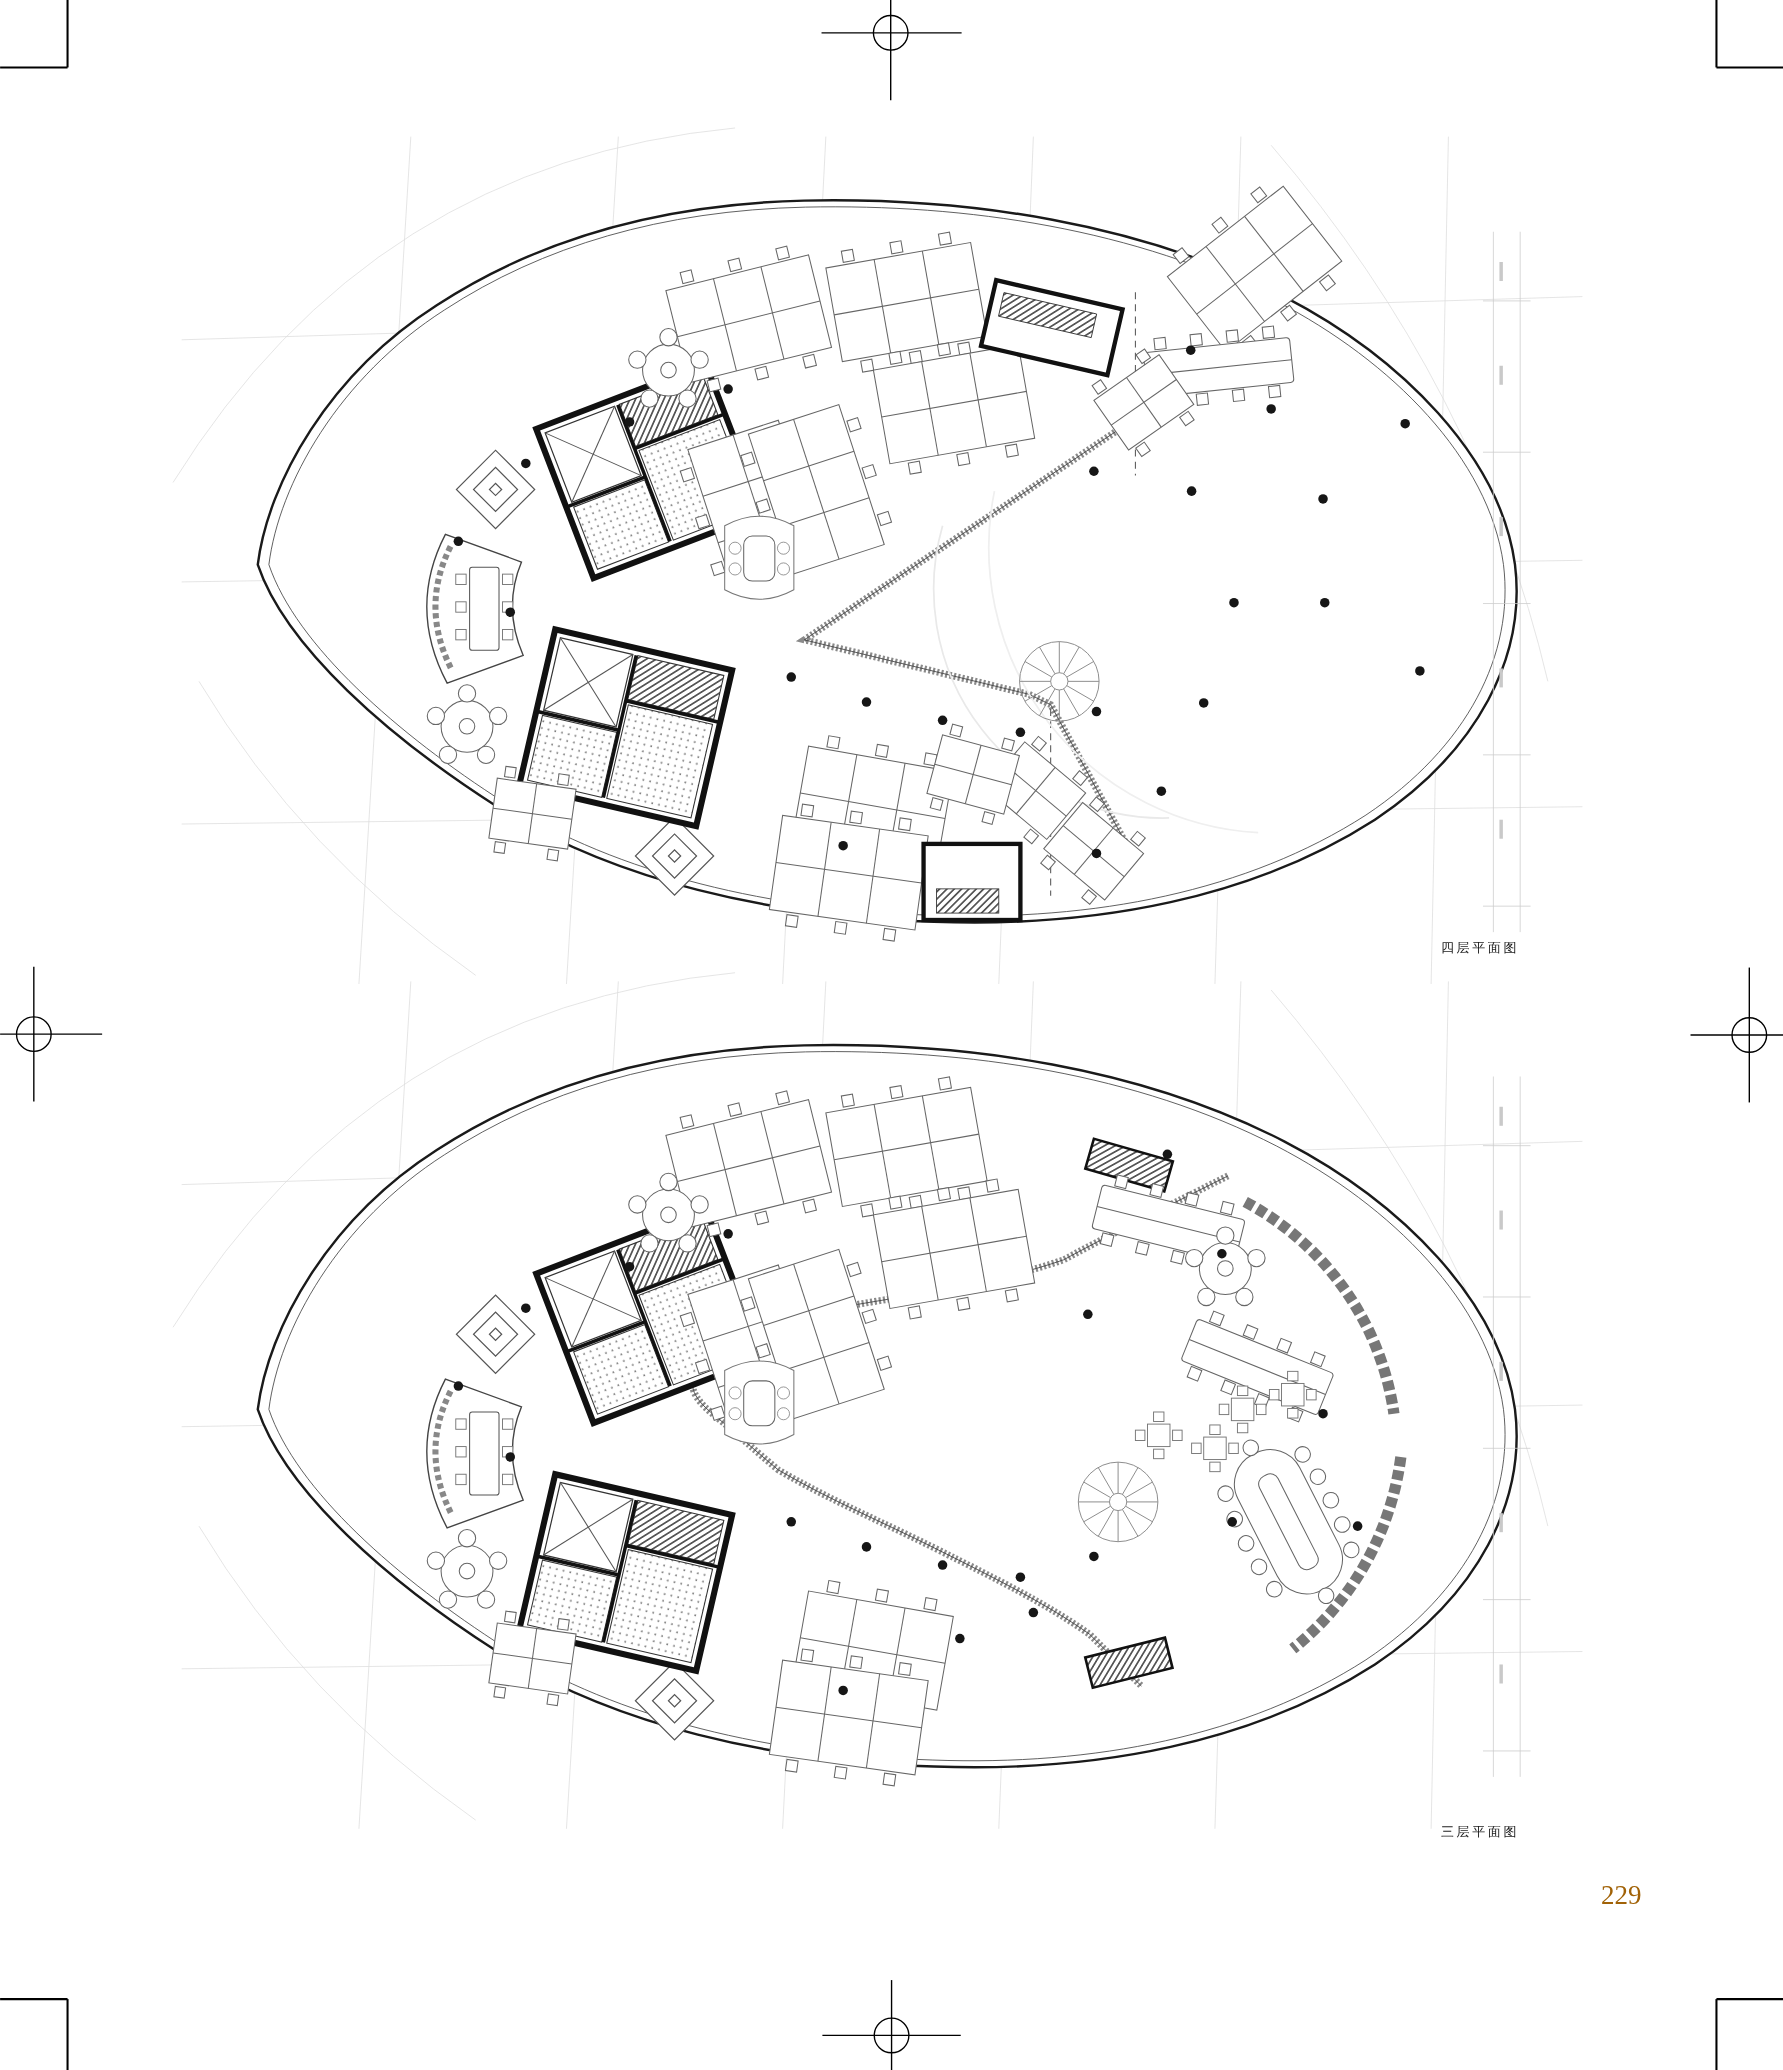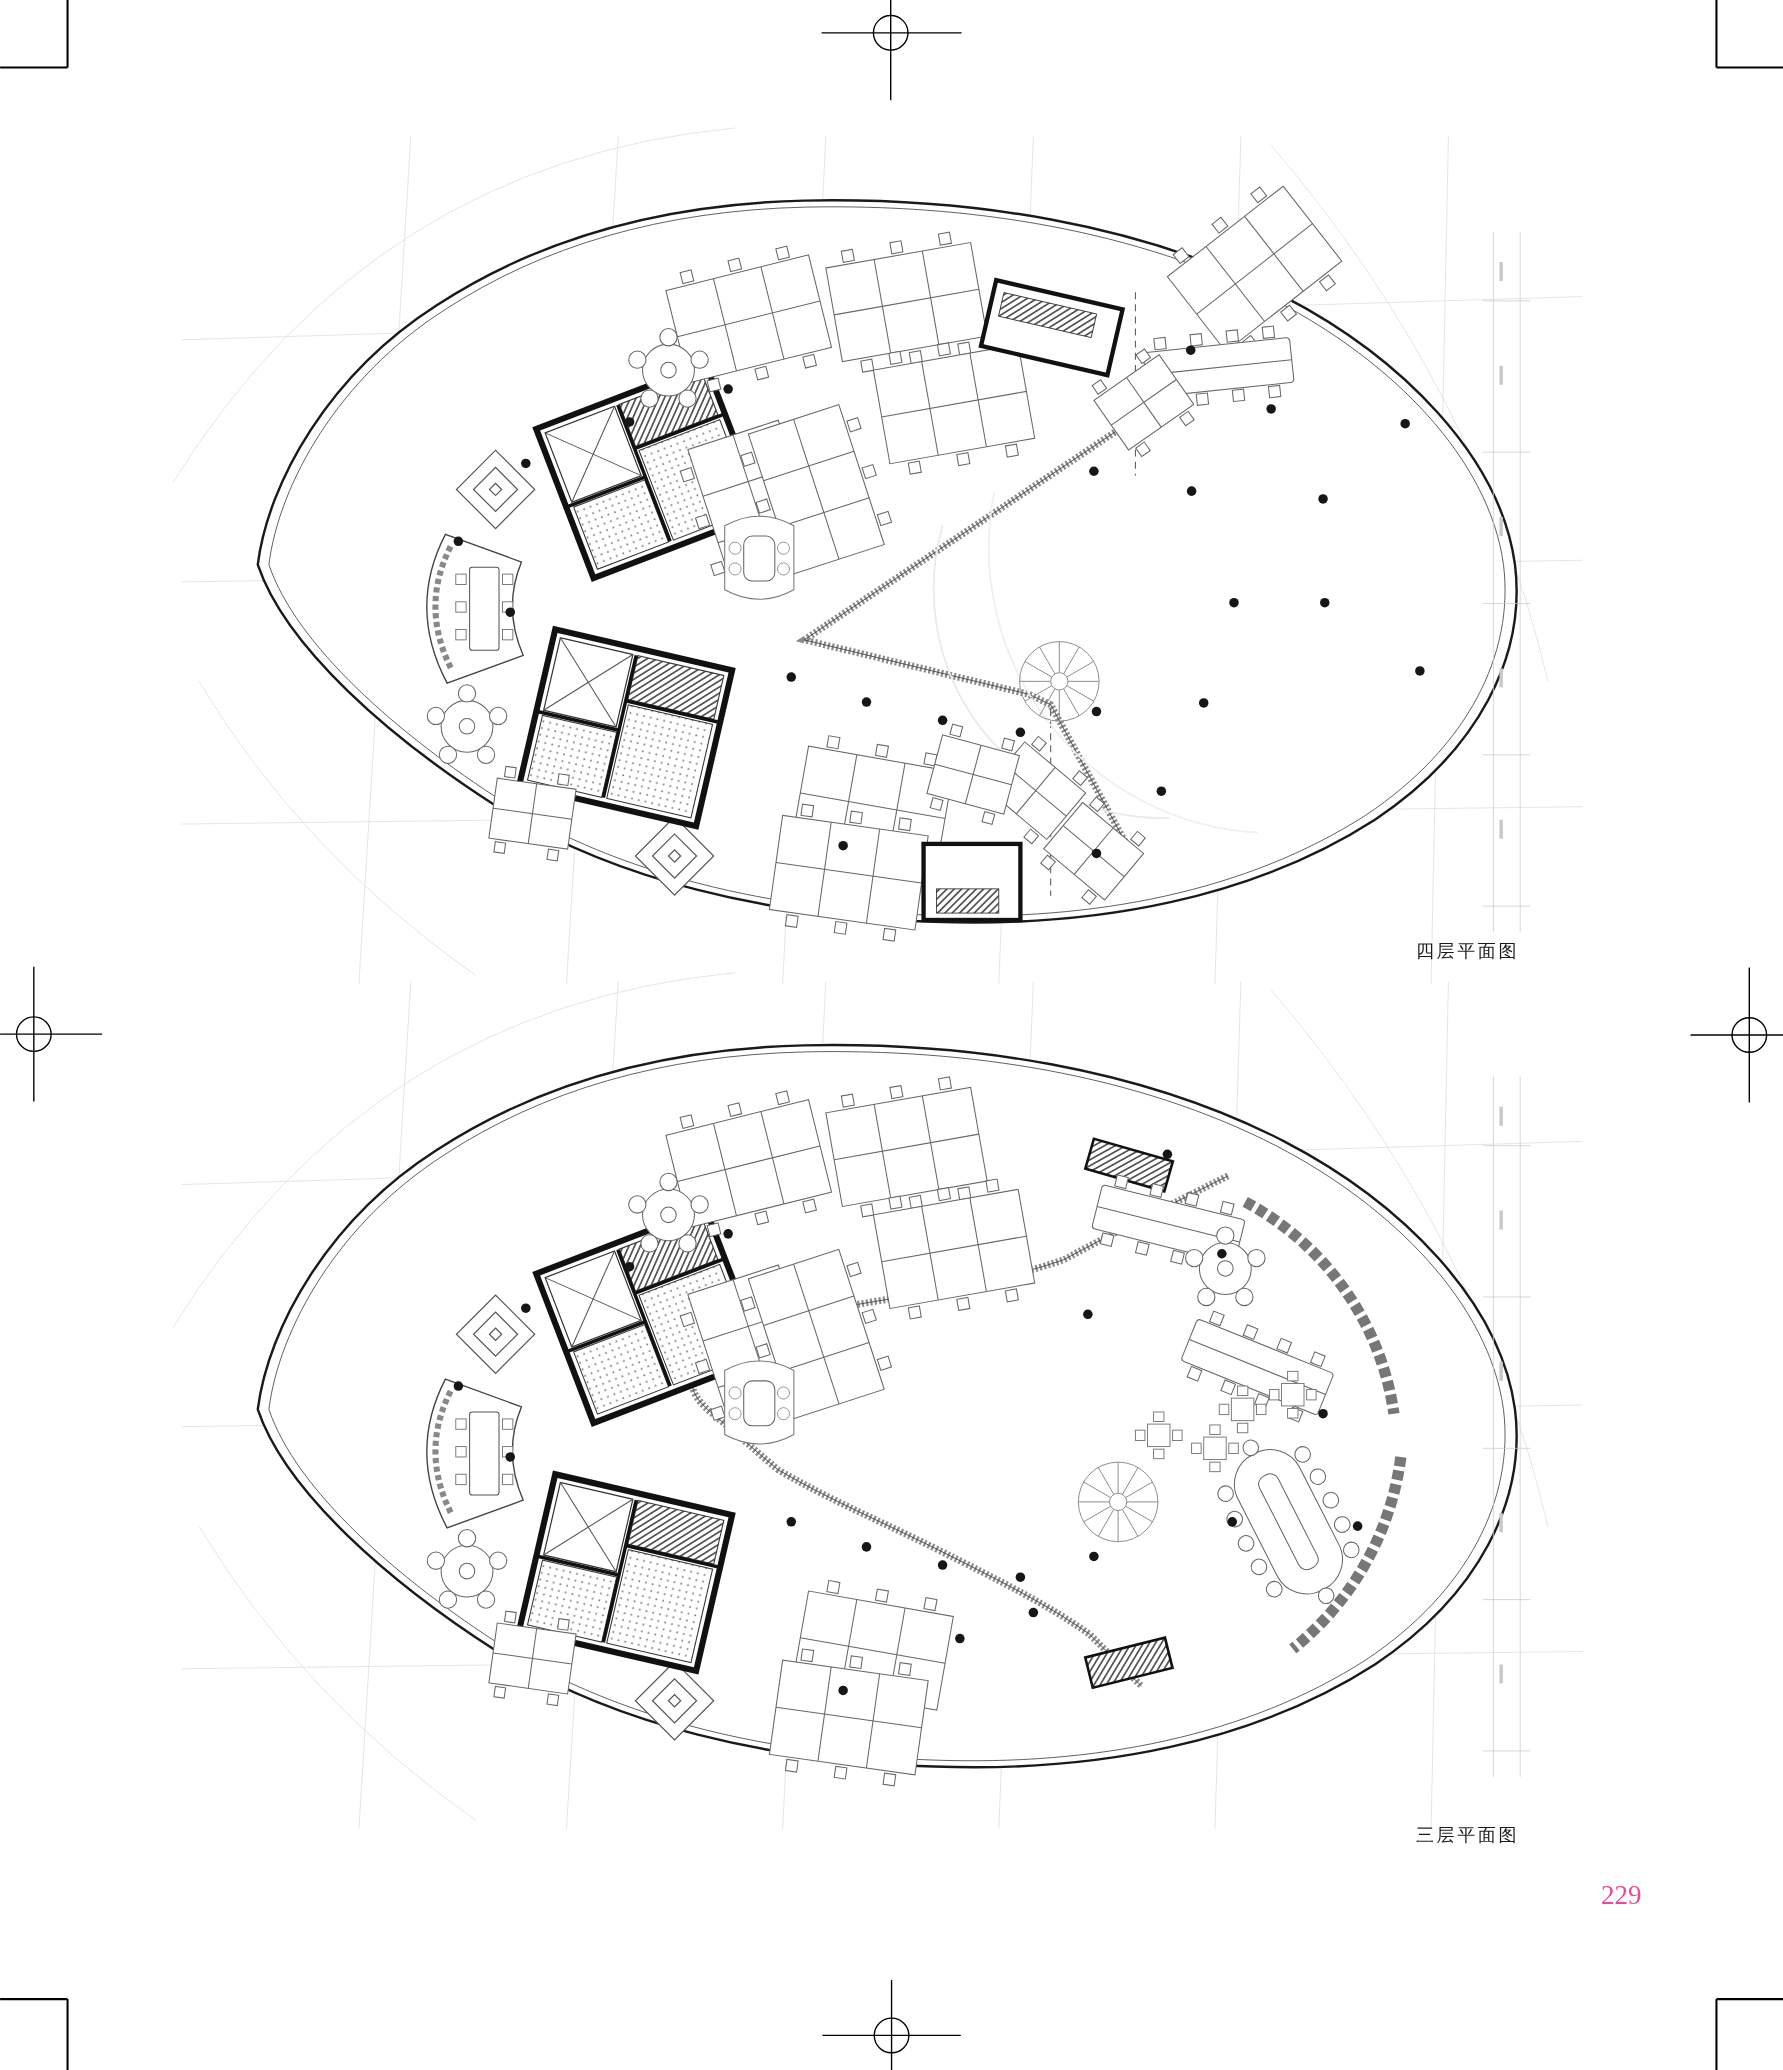--- a/index.html
+++ b/index.html
@@ -6,32 +6,32 @@
   .page{
     position:relative;
     width:1784px;height:2070px;
     background:#ffffff;
     font-family:"Liberation Sans",sans-serif;
     overflow:hidden;
   }
   .plan-caption{
     position:absolute;
     right:265px;
-    font-size:18px;
+    font-size:13px;
     letter-spacing:2.6px;
     color:#1a1a1a;
     font-family:"Liberation Sans",sans-serif;
   }
   #caption-4f{top:939px;}
   #caption-3f{top:1823px;font-family:Liberation Serif, serif;}
   .page-number{
     position:absolute;
     left:1601px;top:1880px;
     font-size:27px;
-    color:#ec4899;
+    color:#a16207;
     font-family:"Liberation Serif","Liberation Sans",serif;
   }
   svg{position:absolute;left:0;top:0;}
 </style>
 </head>
 <body>
 
 <div class="page">
 
 <svg width="1784" height="2070" viewBox="0 0 2063 2394">

